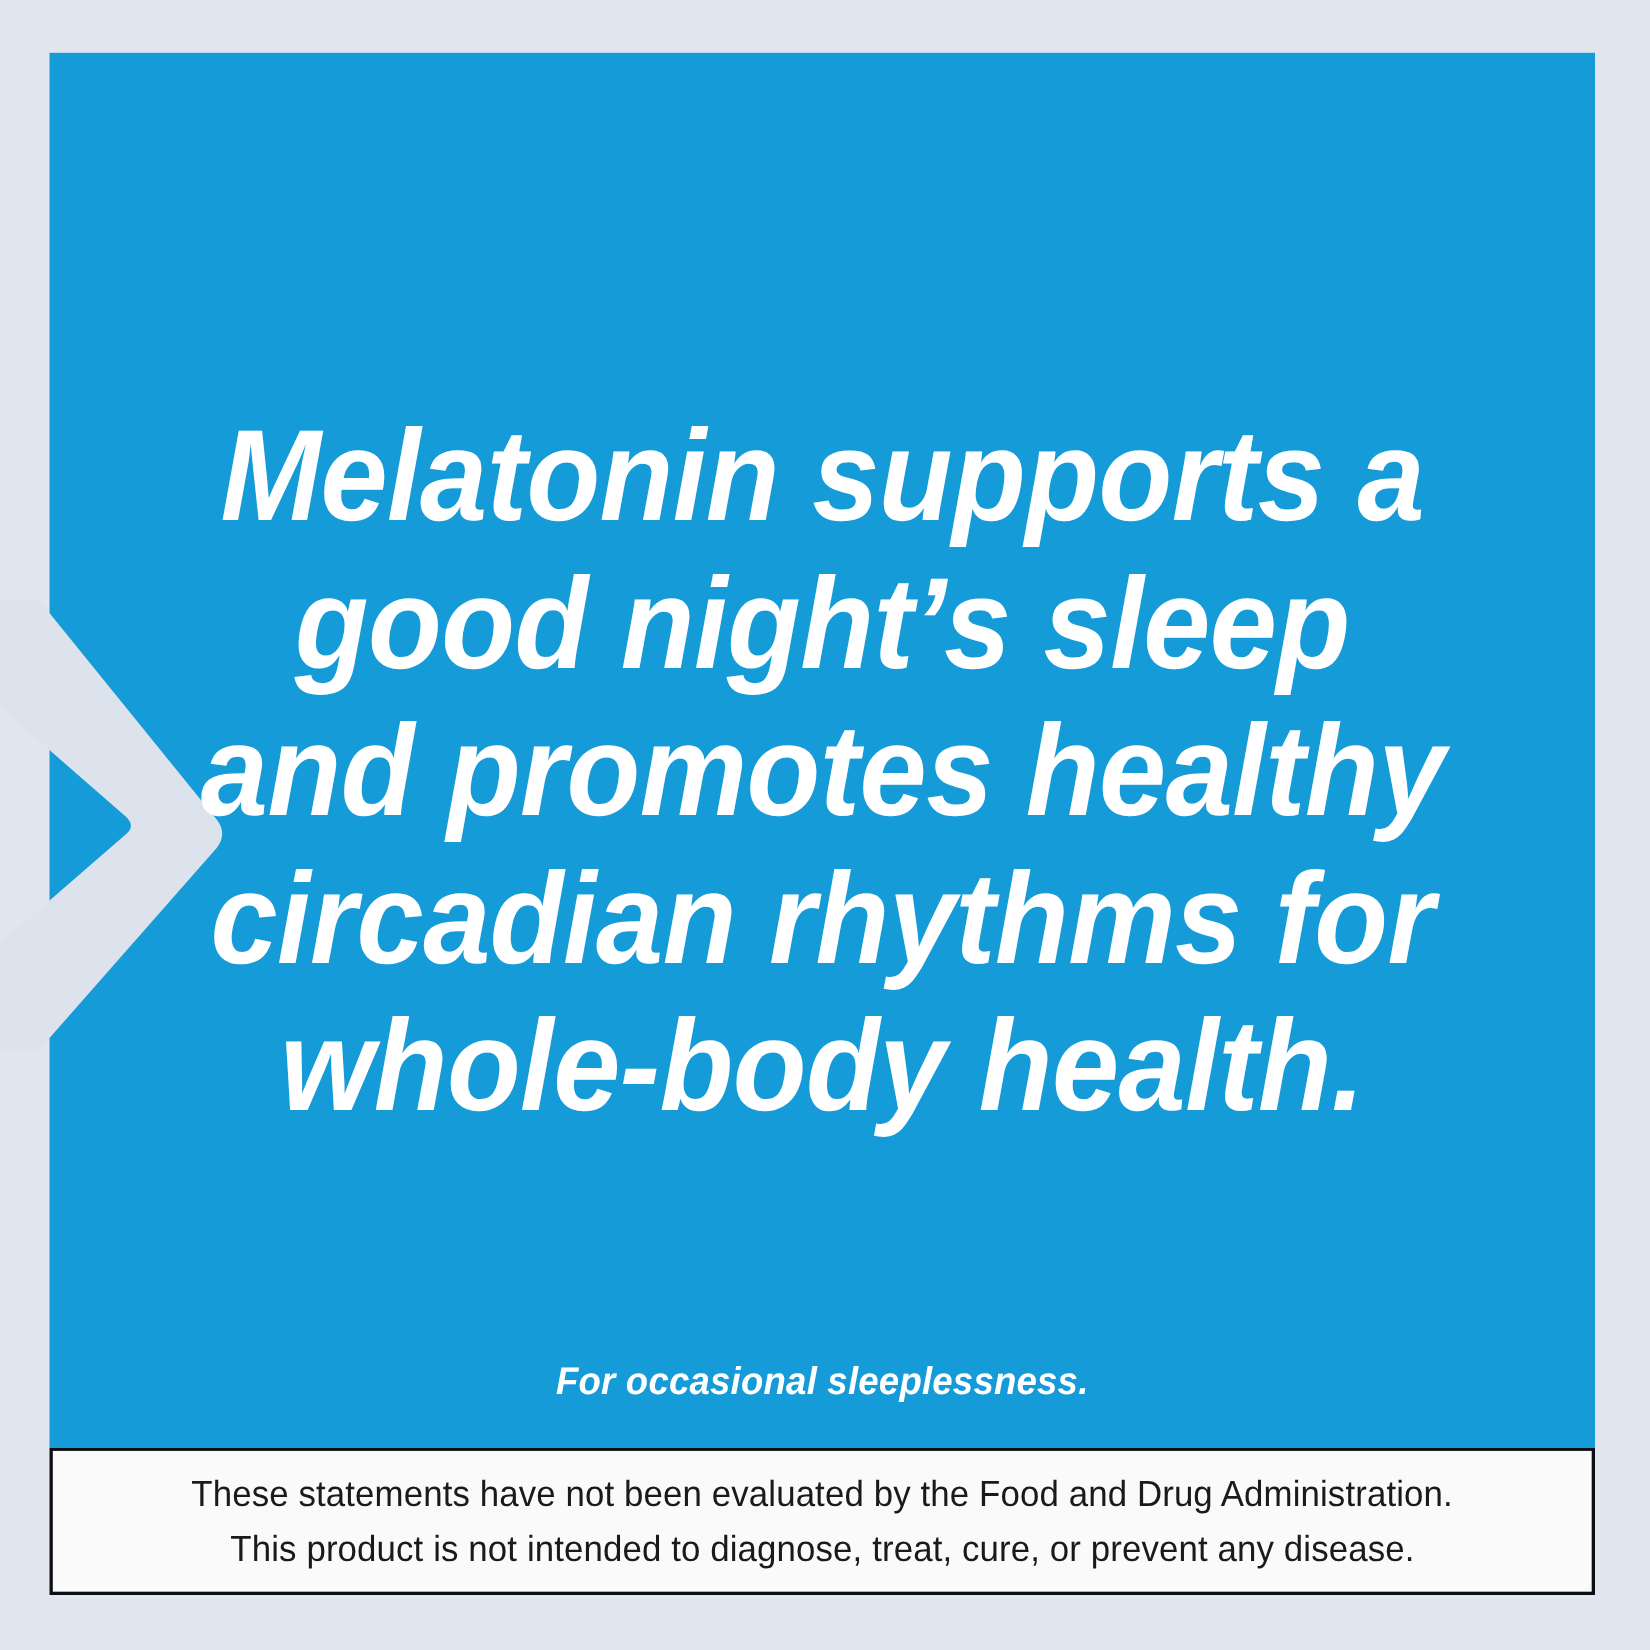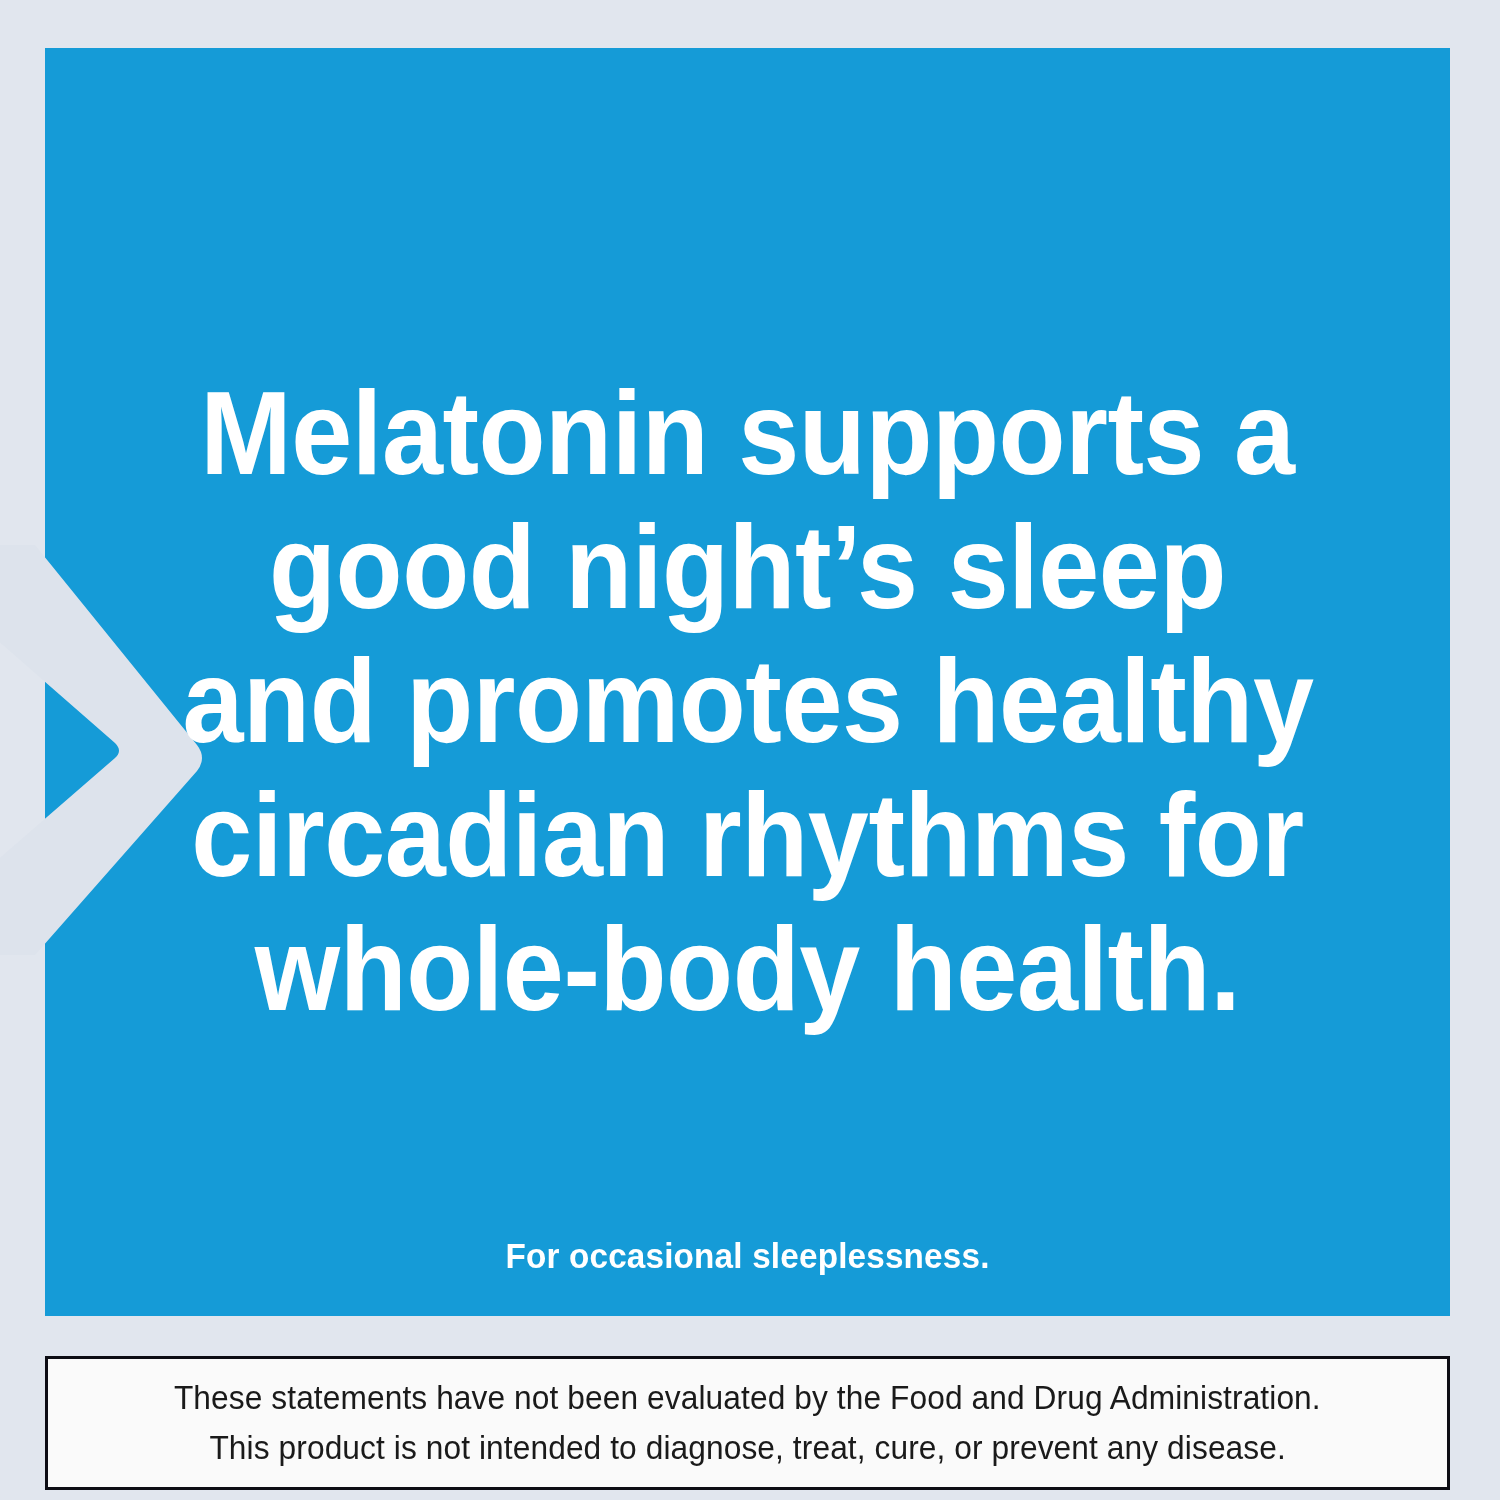--- a/index.html
+++ b/index.html
@@ -24,20 +24,21 @@
 
   
   #hero-panel {
     position: absolute;
     left: 45px;
     top: 48px;
     width: 1405px;
     height: 1268px;
     background: #159bd7;
     overflow: visible;
+    font-style: italic;
   }
 
   
   #chevron-decoration {
     position: absolute;
     left: -48px;
     top: 497px;
     width: 210px;
     height: 410px;
     pointer-events: none;
@@ -96,21 +97,20 @@
     top: 1316px;
     width: 1405px;
     height: 134px;
     box-sizing: border-box;
     background: #fafafa;
     border: 3px solid #0d0d14;
     display: flex;
     flex-direction: column;
     align-items: center;
     justify-content: center;
-    margin-top: 40px;
   }
   #disclaimer-box .dc-line {
     display: block;
     color: #1a1a1a;
     font-family: "Liberation Sans Narrow", "Liberation Sans", sans-serif;
     font-weight: normal;
     font-size: 33px;
     line-height: 50px;
     letter-spacing: 0.1px;
     white-space: nowrap;

